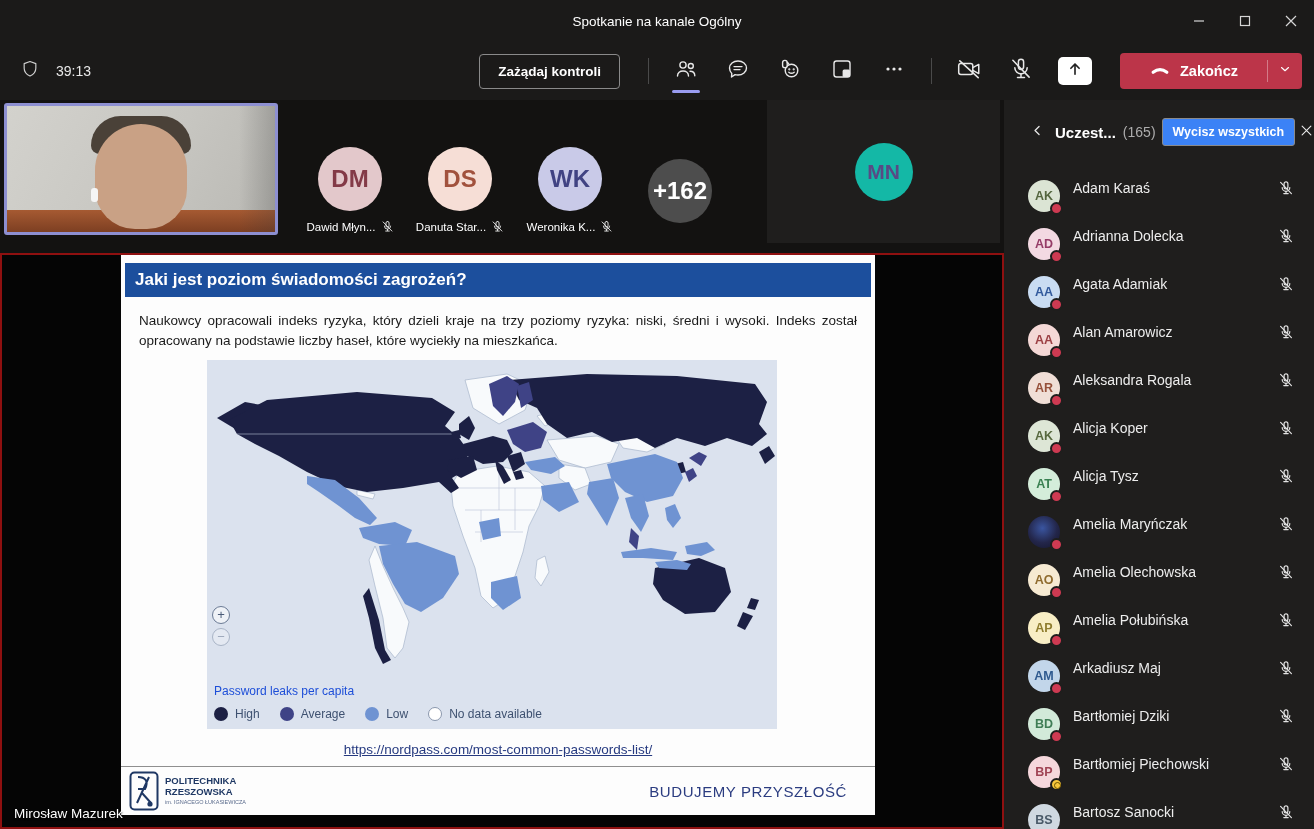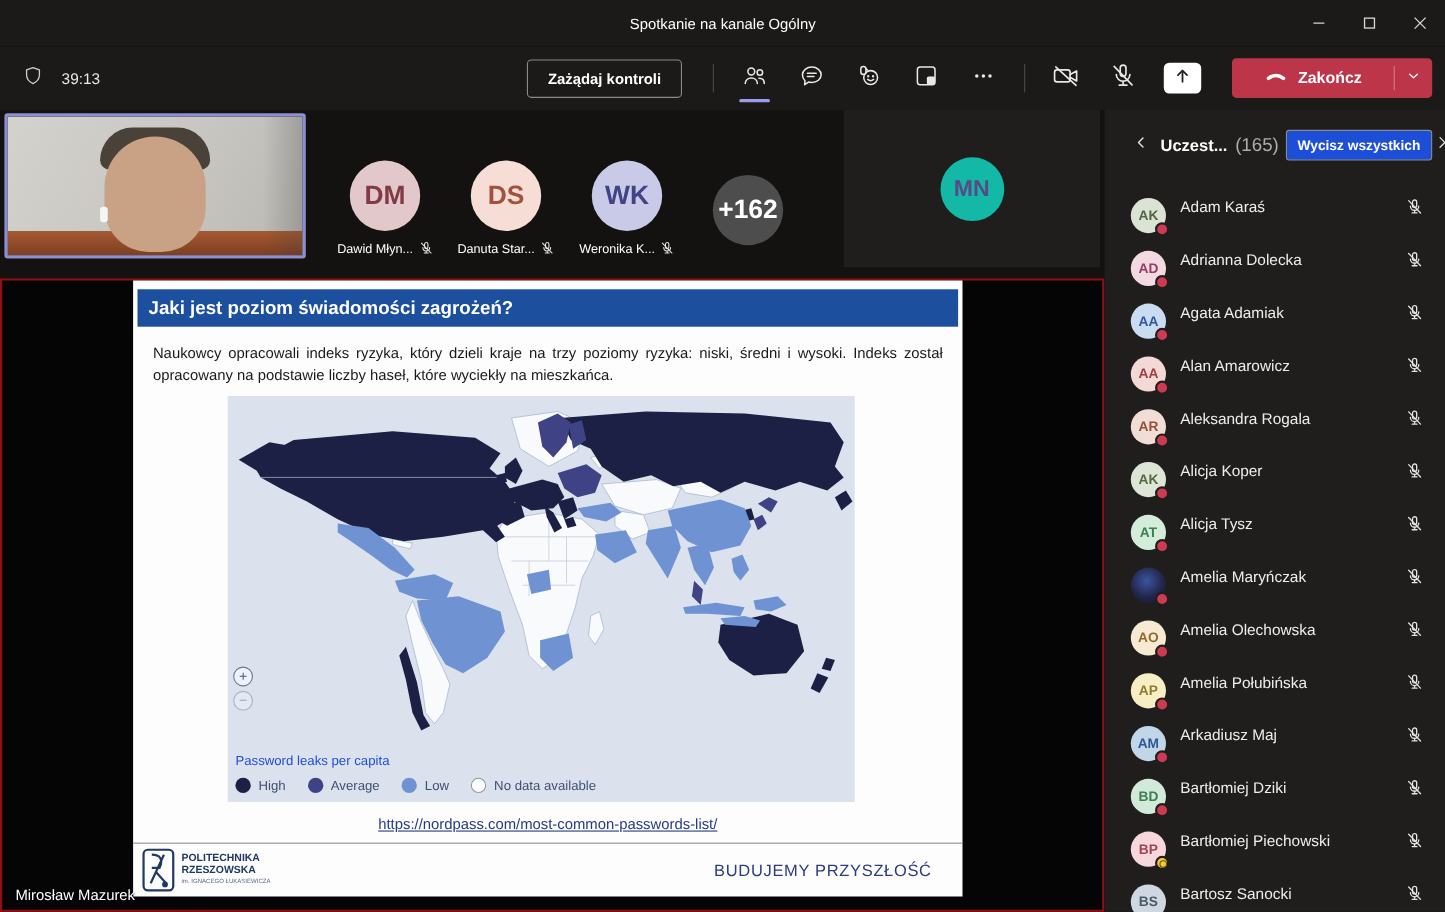--- a/index.html
+++ b/index.html
@@ -114,22 +114,22 @@
   .motto { margin-left:auto; margin-right:28px; font-size:15px; color:#2b3c80;
     letter-spacing:.6px; font-weight:500; }
   .presenter-label { position:absolute; left:12px; bottom:6px; color:#fff;
     font-size:13.5px; text-shadow:0 1px 2px #000; }
 
   
   .sidebar { width:310px; background:#1f1e1d; position:relative; }
   .sb-header { height:64px; display:flex; align-items:center; padding:0 12px 0 26px; }
   .sb-back { color:#e8e8e8; display:flex; margin-right:10px; }
   .sb-title { color:#fff; font-size:15px; font-weight:700; }
-  .sb-count { color:#adadad; font-size:17px; margin-left:7px; }
-  .btn-muteall { border:1px solid #8a8a8a; border-radius:3px; background:#1d4ed8;
+  .sb-count { color:#adadad; font-size:14px; margin-left:7px; }
+  .btn-muteall { border:1px solid #8a8a8a; border-radius:3px; background:#3b82f6;
     color:#fff; font-size:12.5px; font-weight:600; padding:6px 10px; margin-left:6px;
     font-family:"Liberation Sans",sans-serif; white-space:nowrap; }
   .sb-close { margin-left:auto; color:#e8e8e8; display:flex; padding:4px; }
   .sb-list { position:absolute; top:80px; left:0; right:0; bottom:0; overflow:hidden; }
   .p-row { height:48px; display:flex; padding:0 20px 0 24px; }
   .p-avatar { position:relative; width:32px; height:32px; flex:0 0 32px; }
   .p-circle { width:32px; height:32px; border-radius:50%; display:flex;
     align-items:center; justify-content:center; font-size:12.5px; font-weight:700; }
   .p-circle.photo { background:radial-gradient(circle at 45% 38%, #3a55a0 0%, #23264a 55%, #14152a 100%); }
   .badge { position:absolute; right:-3px; bottom:-3px; width:13px; height:13px;

